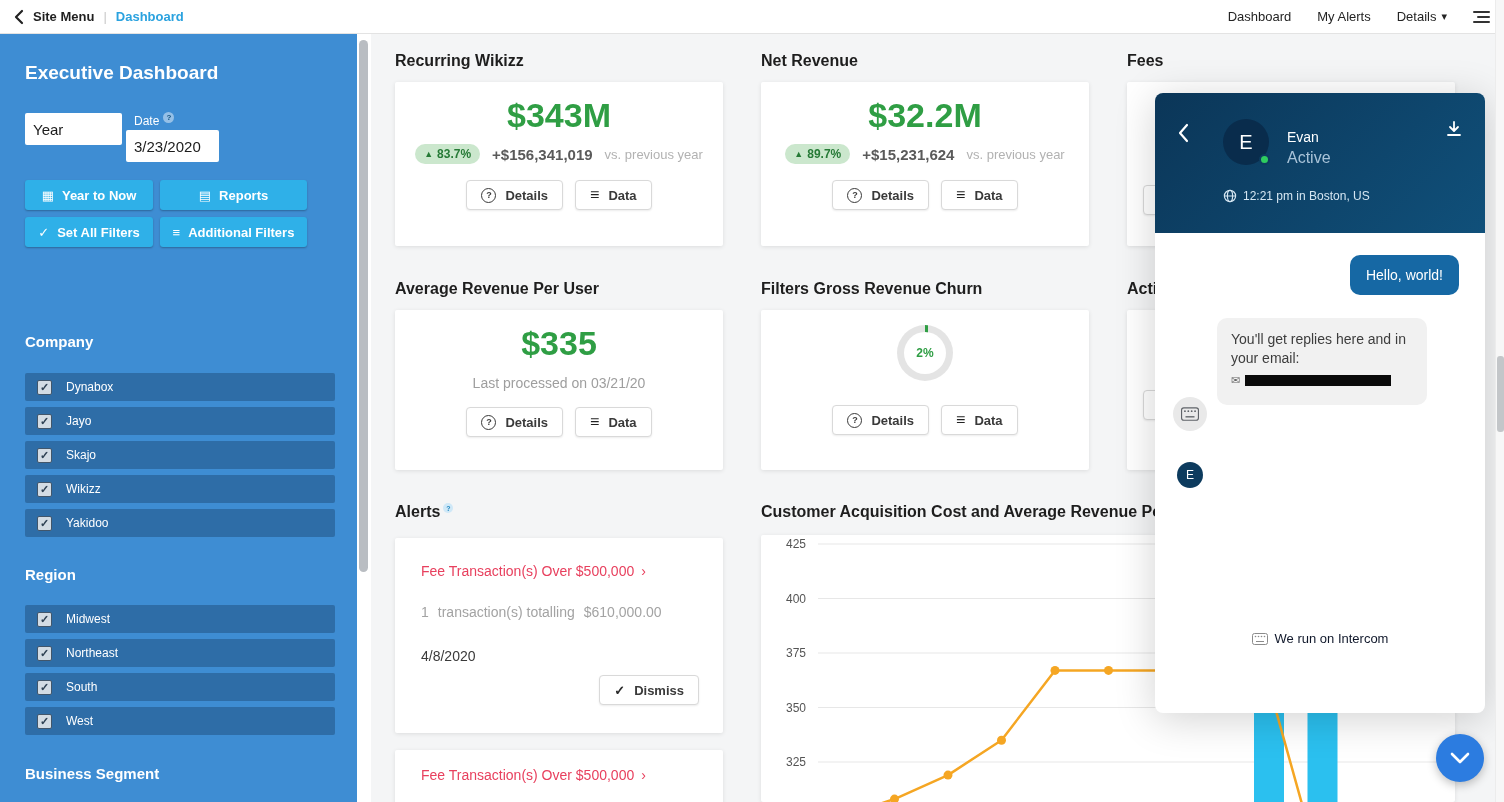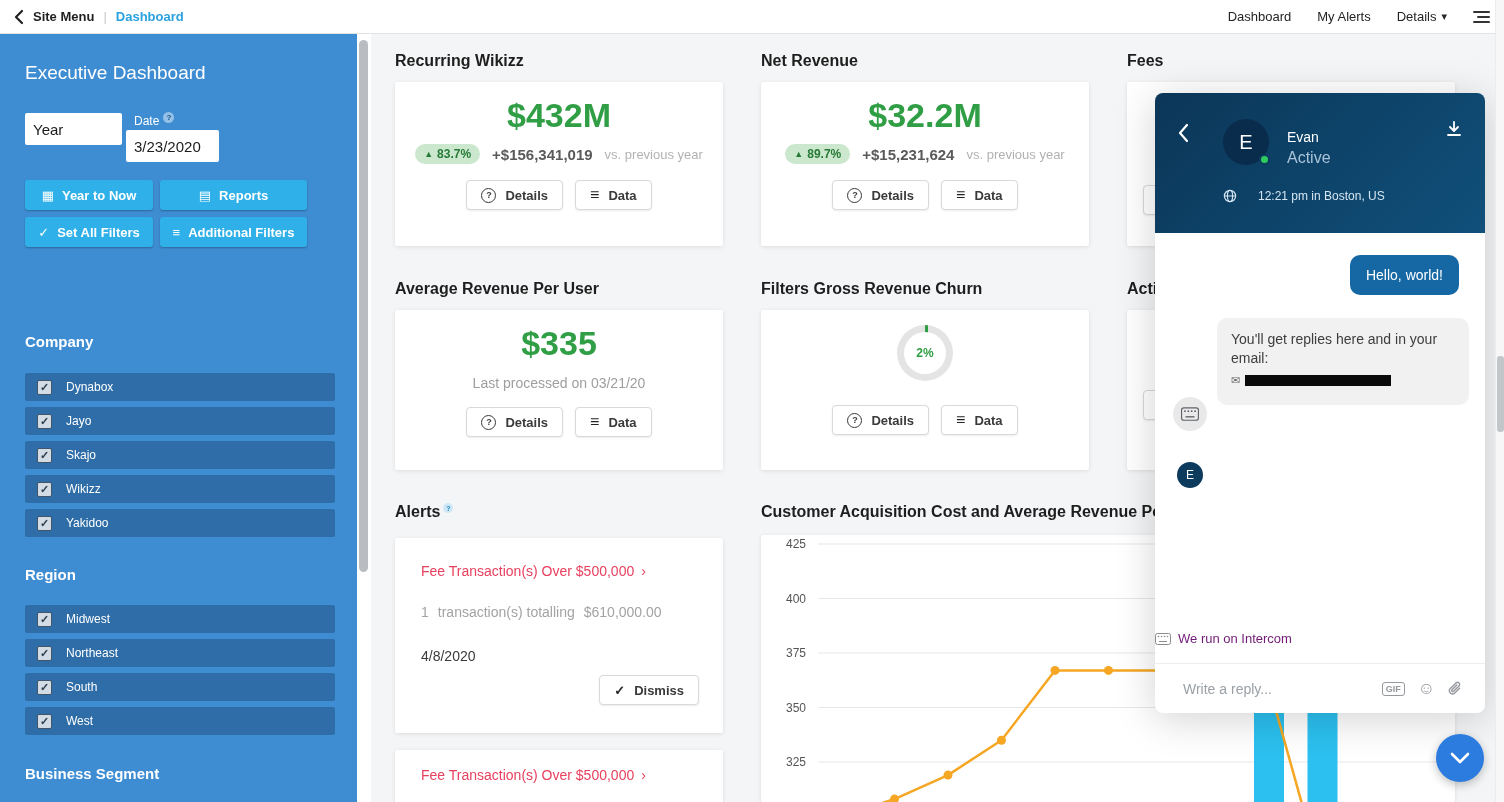--- a/index.html
+++ b/index.html
@@ -14,21 +14,21 @@
   .tb-sep{color:#c8c8c8;font-size:13px}
   .tb-crumb{font-size:13px;font-weight:700;color:#2aa2df}
   .tb-right{margin-left:auto;display:flex;align-items:center;gap:26px}
   .tb-link{font-size:13px;color:#242424;cursor:pointer;display:flex;align-items:center;gap:5px}
   .menu-ico{display:inline-flex;flex-direction:column;gap:3px;cursor:pointer}
   .menu-ico i{display:block;width:17px;height:2px;background:#333;border-radius:1px}
   .menu-ico i:nth-child(2){width:13px;margin-left:4px}
 
   
   .sidebar{position:absolute;left:0;top:34px;width:357px;height:768px;background:#3e8dd3;z-index:5}
-  .sb-title{position:absolute;left:25px;top:28px;font-size:19px;font-weight:400;color:#fff}
+  .sb-title{position:absolute;left:25px;top:28px;font-size:19px;font-weight:700;color:#fff}
   .sb-label{position:absolute;font-size:12px;color:#fff;display:flex;gap:4px;align-items:flex-start}
   .help-dot{width:11px;height:11px;border-radius:50%;background:rgba(255,255,255,0.45);color:#14527e;font-size:8px;font-weight:700;display:inline-flex;align-items:center;justify-content:center;margin-top:-2px;cursor:pointer}
   .sb-input{position:absolute;height:32px;border:none;border-radius:2px;background:#fff;font-family:inherit;font-size:15px;color:#1c1c1c;padding:0 8px}
   .side-btn{position:absolute;height:30px;background:#2fb0e8;border:none;border-radius:3px;color:#fff;font-weight:700;font-size:13px;font-family:inherit;display:flex;align-items:center;justify-content:center;gap:8px;box-shadow:0 1px 2px rgba(0,0,0,0.28);cursor:pointer}
   .side-btn .ico{font-size:13px;font-weight:400}
   .sb-head{position:absolute;left:25px;font-size:15px;font-weight:700;color:#fff}
   .side-row{position:absolute;left:25px;width:310px;height:28px;background:rgba(9,38,66,0.30);display:flex;align-items:center;gap:14px;padding-left:12px;border-radius:2px;cursor:pointer}
   .cb{width:15px;height:15px;flex:0 0 15px;background:#d3dce4;border:1px solid #41566b;border-radius:2px;font-size:11px;line-height:13px;text-align:center;color:#2f4254;font-weight:700;cursor:pointer}
   .side-row span.lab{font-size:12px;color:#ffffff}
   .sb-scrollstrip{position:absolute;left:357px;top:34px;width:14px;height:768px;background:#fff;z-index:6}
@@ -58,28 +58,28 @@
 
   
   .chat{position:absolute;left:1155px;top:93px;width:330px;height:620px;background:#fff;border-radius:8px;box-shadow:0 6px 40px rgba(0,0,0,0.18);overflow:hidden;z-index:50}
   .chat-head{position:absolute;left:0;top:0;width:100%;height:140px;background:linear-gradient(135deg,#0b3658 0%,#10507a 100%)}
   .chat-back{position:absolute;left:16px;top:28px;width:24px;height:24px;background:none;border:none;cursor:pointer;display:flex;align-items:center;justify-content:center}
   .chat-avatar{position:absolute;left:68px;top:26px;width:46px;height:46px;border-radius:50%;background:#092c4c;color:#fff;font-size:20px;display:flex;align-items:center;justify-content:center}
   .chat-dot{position:absolute;right:-1px;bottom:0;width:11px;height:11px;border-radius:50%;background:#2ecc5f;border:2px solid #0d3b5e}
   .chat-name{position:absolute;left:132px;top:36px;font-size:14px;color:#fff}
   .chat-status{position:absolute;left:132px;top:56px;font-size:16px;color:#a9c3d8}
   .chat-dl{position:absolute;right:18px;top:24px;width:26px;height:26px;background:none;border:none;cursor:pointer}
-  .chat-time{position:absolute;left:68px;top:96px;display:flex;align-items:center;gap:21px;font-size:12px;color:#d5e6f2}
+  .chat-time{position:absolute;left:68px;top:96px;display:flex;align-items:center;gap:6px;font-size:12px;color:#d5e6f2}
   .bub-out{position:absolute;right:26px;top:162px;background:#1668a4;color:#fff;font-size:14px;padding:12px 16px;border-radius:10px}
   .msg-avatar{position:absolute;left:18px;top:304px;width:34px;height:34px;border-radius:50%;background:#e9e9e9;display:flex;align-items:center;justify-content:center}
   .bub-in{position:absolute;left:62px;background:#f1f1f1;color:#3d3d3d;font-size:14px;line-height:1.35;border-radius:10px;padding:12px 14px}
   .redact-row{display:flex;align-items:center;gap:5px;margin:5px 0}
   .redact{display:inline-block;width:146px;height:11px;background:#0a0a0a}
   .mini-avatar{position:absolute;left:22px;top:369px;width:26px;height:26px;border-radius:50%;background:#0d3b5e;color:#fff;font-size:12px;display:flex;align-items:center;justify-content:center}
-  .chat-foot{position:absolute;left:0;top:538px;width:100%;display:flex;align-items:center;gap:7px;font-size:13px;color:#701a75;cursor:pointer}
+  .chat-foot{position:absolute;left:0;top:538px;width:100%;display:flex;align-items:center;justify-content:center;gap:7px;font-size:13px;color:#0f172a;cursor:pointer}
   .composer{position:absolute;left:0;top:570px;width:100%;height:50px;border-top:1px solid #ededed;display:flex;align-items:center;padding:0 22px 0 28px}
   .composer input{border:none;outline:none;font-family:inherit;font-size:14px;color:#333;flex:1;background:transparent}
   .composer input::placeholder{color:#9aa0a6}
   .comp-icons{display:flex;align-items:center;gap:13px}
   .gif-pill{border:1.5px solid #95989d;color:#95989d;font-size:9px;font-weight:700;border-radius:3px;padding:1px 3px;cursor:pointer}
   .smiley{font-size:17px;color:#95989d;cursor:pointer;line-height:1}
 
   .fab{position:absolute;left:1436px;top:734px;width:48px;height:48px;border-radius:50%;background:#2c7ce0;border:none;box-shadow:0 3px 10px rgba(0,0,0,0.25);display:flex;align-items:center;justify-content:center;cursor:pointer;z-index:60}
 
   .page-scroll{position:absolute;left:1495px;top:0;width:9px;height:802px;background:#f7f7f7;border-left:1px solid #ececec;z-index:70}
@@ -191,21 +191,21 @@
 
   <div class="sb-scrollstrip">
     <div class="sb-thumb"></div>
   </div>
 
   <div class="sec-title" style="left:395px;top:52px">Recurring Wikizz</div>
   <div class="sec-title" style="left:761px;top:52px">Net Revenue</div>
   <div class="sec-title" style="left:1127px;top:52px">Fees</div>
 
   <div class="card metric-card" style="left:395px;top:82px">
-    <div class="metric-value">$432M</div>
+    <div class="metric-value">$343M</div>
     <div class="metric-stats">
       <span class="badge">
         <span class="tri">▲</span>
         <span>83.7%</span>
       </span>
       <span class="delta">+$156,341,019</span>
       <span class="vs">vs. previous year</span>
     </div>
     <div class="metric-actions">
       <button class="btn-white">
@@ -388,21 +388,21 @@
     <div class="msg-avatar">
       <svg width="18" height="14" viewBox="0 0 16 12">
           <rect x="0.5" y="0.5" width="15" height="11" rx="2" stroke="#5f6368" fill="none"></rect>
           <circle cx="3.5" cy="3.5" r="0.8" fill="#5f6368"></circle>
           <circle cx="6.5" cy="3.5" r="0.8" fill="#5f6368"></circle>
           <circle cx="9.5" cy="3.5" r="0.8" fill="#5f6368"></circle>
           <circle cx="12.5" cy="3.5" r="0.8" fill="#5f6368"></circle>
           <line x1="4" y1="8.5" x2="12" y2="8.5" stroke="#5f6368" stroke-width="1.2"></line>
         </svg>
     </div>
-    <div class="bub-in" style="top:225px;width:252px">
+    <div class="bub-in" style="top:225px;width:210px">
       <span>You'll get replies here and in your email:</span>
       <span class="redact-row">
         <span style="font-size:11px;color:#666">✉</span>
         <span class="redact"></span>
       </span>
     </div>
 
     <div class="mini-avatar">E</div>
 
     <div class="chat-foot">
@@ -410,32 +410,20 @@
           <rect x="0.5" y="0.5" width="15" height="11" rx="2" stroke="#8b8b8b" fill="none"></rect>
           <circle cx="3.5" cy="3.5" r="0.8" fill="#8b8b8b"></circle>
           <circle cx="6.5" cy="3.5" r="0.8" fill="#8b8b8b"></circle>
           <circle cx="9.5" cy="3.5" r="0.8" fill="#8b8b8b"></circle>
           <circle cx="12.5" cy="3.5" r="0.8" fill="#8b8b8b"></circle>
           <line x1="4" y1="8.5" x2="12" y2="8.5" stroke="#8b8b8b" stroke-width="1.2"></line>
         </svg>
       <span>We run on Intercom</span>
     </div>
 
-    <div class="composer">
-      <input type="text" placeholder="Write a reply..." style="">
-      <div class="comp-icons">
-        <span class="gif-pill">GIF</span>
-        <span class="smiley">☺</span>
-        <span style="cursor:pointer;display:flex">
-          <svg width="15" height="16" viewBox="0 0 15 16">
-              <path d="M11.5 7.2 L6.8 11.9 a3.1 3.1 0 0 1 -4.4 -4.4 L8 1.9 a2.1 2.1 0 0 1 3 3 L5.6 10.3 a1.05 1.05 0 0 1 -1.5 -1.5 L8.8 4.1" fill="none" stroke="#95989d" stroke-width="1.4" stroke-linecap="round"></path>
-            </svg>
-        </span>
-      </div>
-    </div>
   </div>
 
   <button class="fab">
     <svg width="20" height="12" viewBox="0 0 20 12">
         <polyline points="2,2 10,10 18,2" fill="none" stroke="#fff" stroke-width="2.6" stroke-linecap="round" stroke-linejoin="round"></polyline>
       </svg>
   </button>
 
   <div class="page-scroll">
     <div class="page-thumb"></div>

